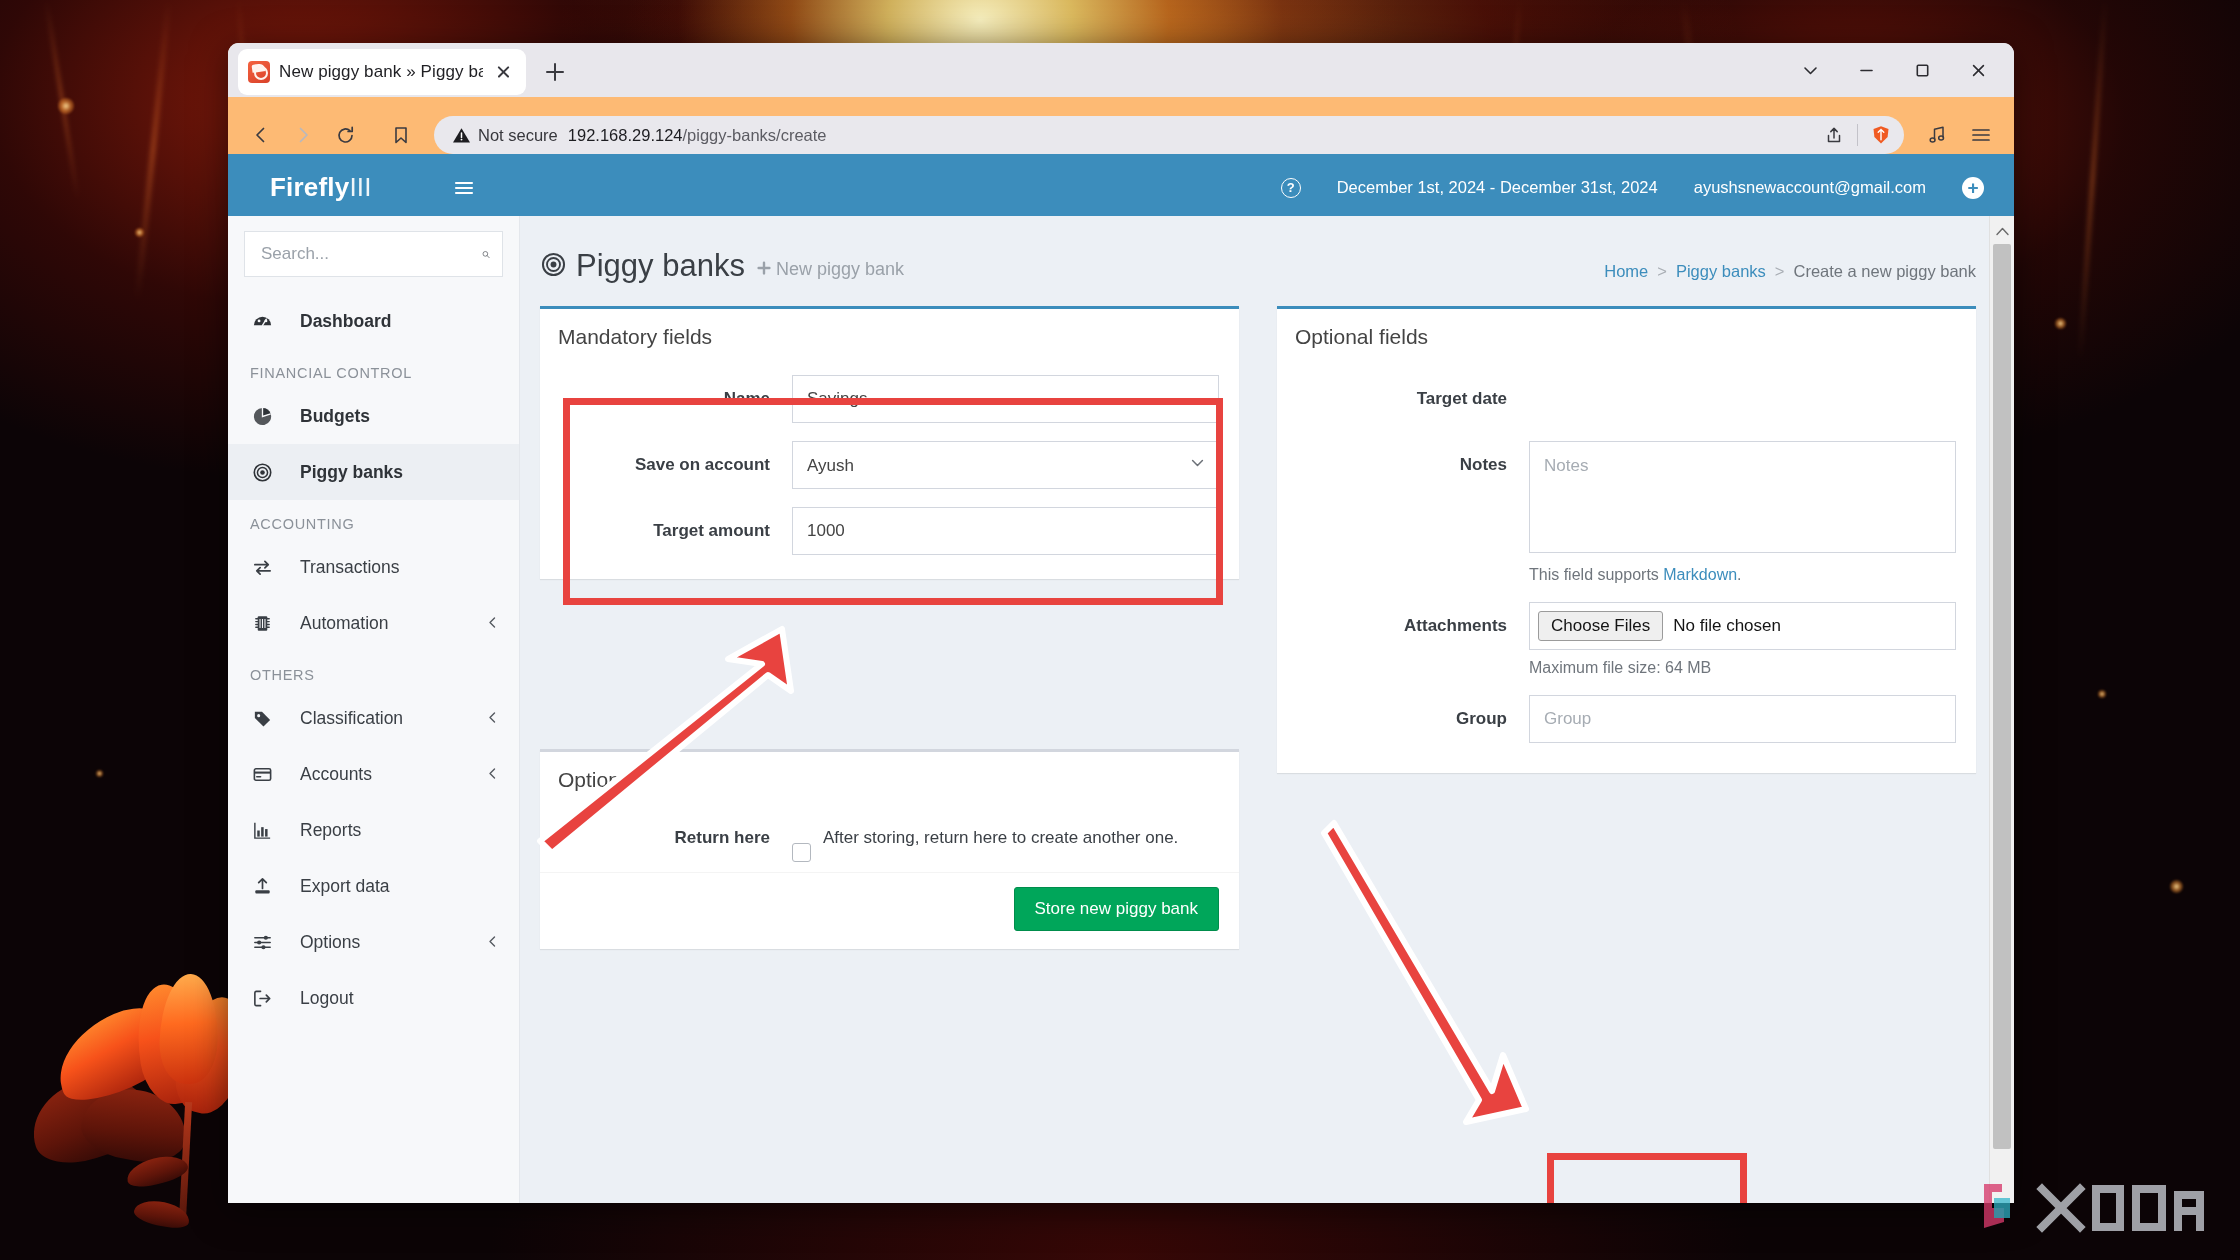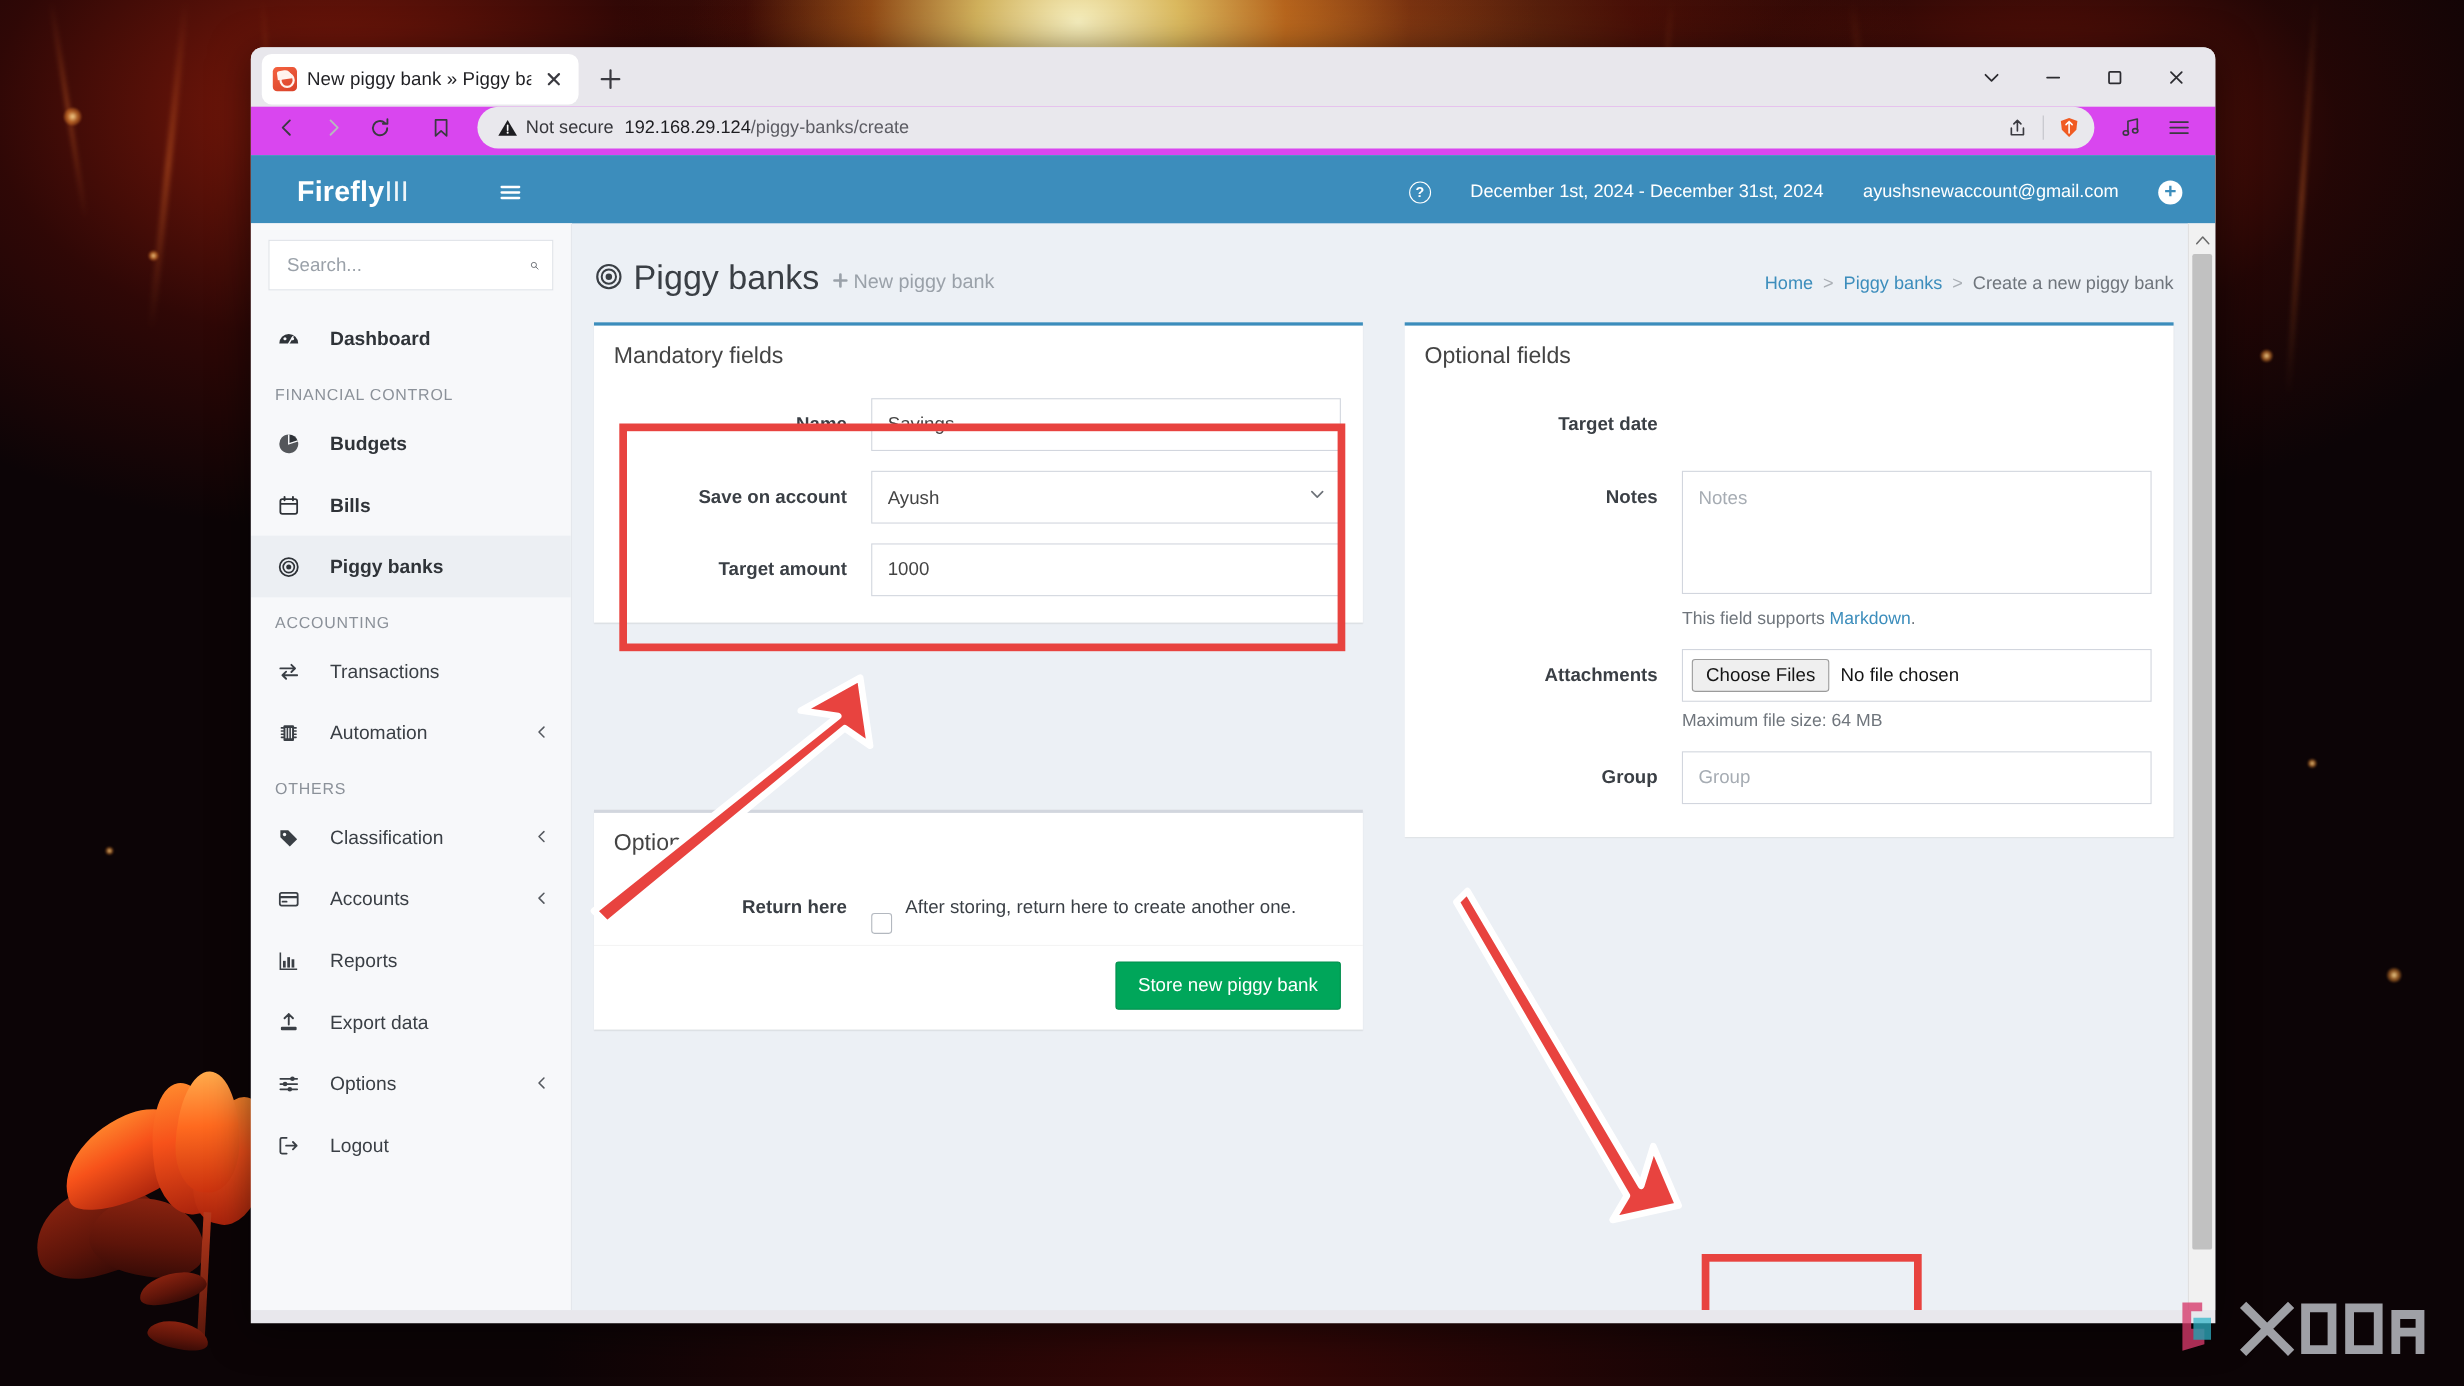--- a/index.html
+++ b/index.html
@@ -91,22 +91,22 @@
   #newtab::after  { left: 12px; top: 4px; width: 1.8px; height: 18px; }
 
   #wincontrols {
     position: absolute; right: 8px; top: 0; height: 54px; display: flex; align-items: center; gap: 0;
   }
   .wc { width: 56px; height: 54px; display: flex; align-items: center; justify-content: center; cursor: pointer; }
   .wc svg { display: block; }
 
   
   #navbar {
-    position: relative; height: 44px; background: #d946ef;
-    display: flex; align-items: flex-start; padding: 0 14px; gap: 4px;
+    position: relative; height: 57px; background: #fdba74;
+    display: flex; align-items: flex-end; padding: 0 14px; gap: 4px;
   }
   .navbtn { width: 38px; height: 38px; display: flex; align-items: center; justify-content: center; cursor: pointer; border-radius: 6px; }
   .navbtn svg { display: block; }
   #bookmark-btn { margin-left: 14px; margin-right: 10px; }
 
   #urlbar {
     flex: 1 1 auto; height: 38px; background: #e9e8ed; border-radius: 19px;
     display: flex; align-items: center; padding: 0 6px 0 18px; gap: 10px;
     margin-right: 10px;
   }
@@ -475,30 +475,20 @@
           <span class="ico">
             <svg width="21" height="21" viewBox="0 0 22 22">
                 <path d="M11 11 L11 2 A9 9 0 0 1 19.6 8.2 Z" fill="#2f3338"></path>
                 <path d="M11 11 L19.6 8.2 A9 9 0 1 1 11 2 Z" fill="#2f3338" opacity=".82"></path>
                 <path d="M11 2 L11 11 L19.6 8.2" stroke="#f7f8fa" stroke-width="1.4" fill="none"></path>
               </svg>
           </span>
           <span class="txt">Budgets</span>
         </div>
 
-        <div class="nav-item">
-          <span class="ico">
-            <svg width="21" height="21" viewBox="0 0 22 22">
-                <rect x="3" y="5" width="16" height="14" rx="2" stroke="#2f3338" stroke-width="1.7" fill="none"></rect>
-                <path d="M3 9.5 H19" stroke="#2f3338" stroke-width="1.7"></path>
-                <path d="M7 2.8 V6 M15 2.8 V6" stroke="#2f3338" stroke-width="1.8" stroke-linecap="round"></path>
-              </svg>
-          </span>
-          <span class="txt">Bills</span>
-        </div>
 
         <div class="nav-item active">
           <span class="ico">
             <svg width="21" height="21" viewBox="0 0 22 22">
                 <circle cx="11" cy="11" r="8.6" stroke="#2f3338" stroke-width="1.7" fill="none"></circle>
                 <circle cx="11" cy="11" r="5.3" stroke="#2f3338" stroke-width="1.6" fill="none"></circle>
                 <circle cx="11" cy="11" r="2.4" fill="#2f3338"></circle>
               </svg>
           </span>
           <span class="txt">Piggy banks</span>

